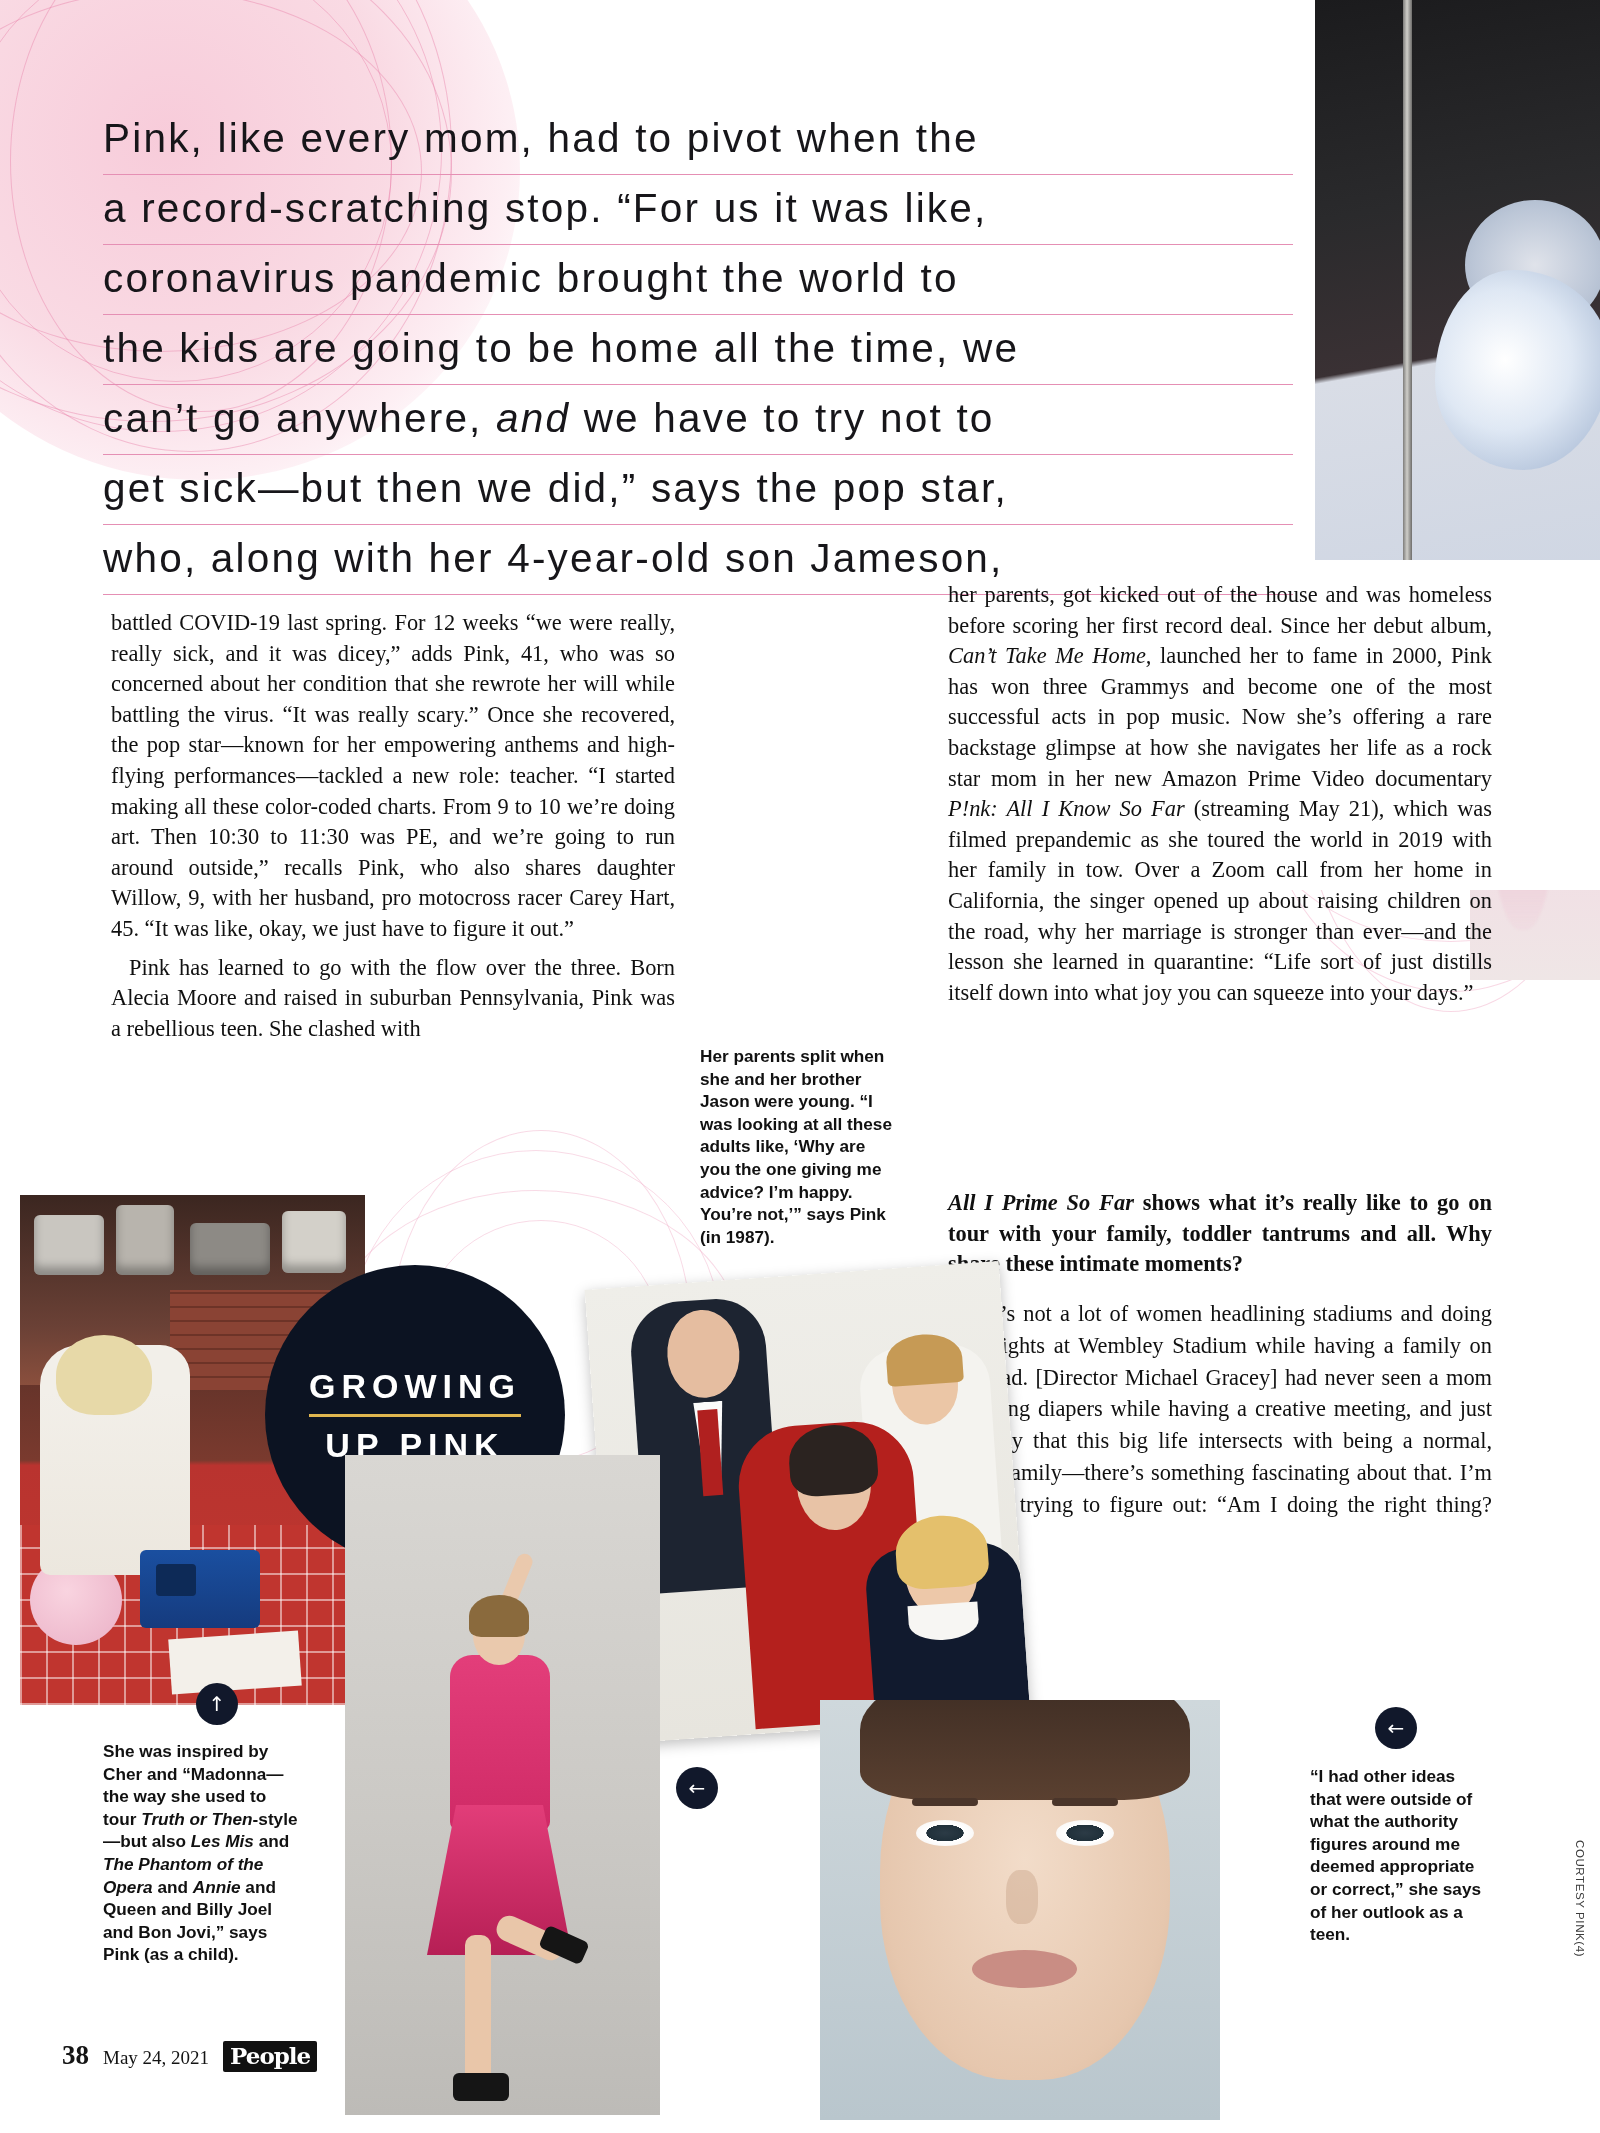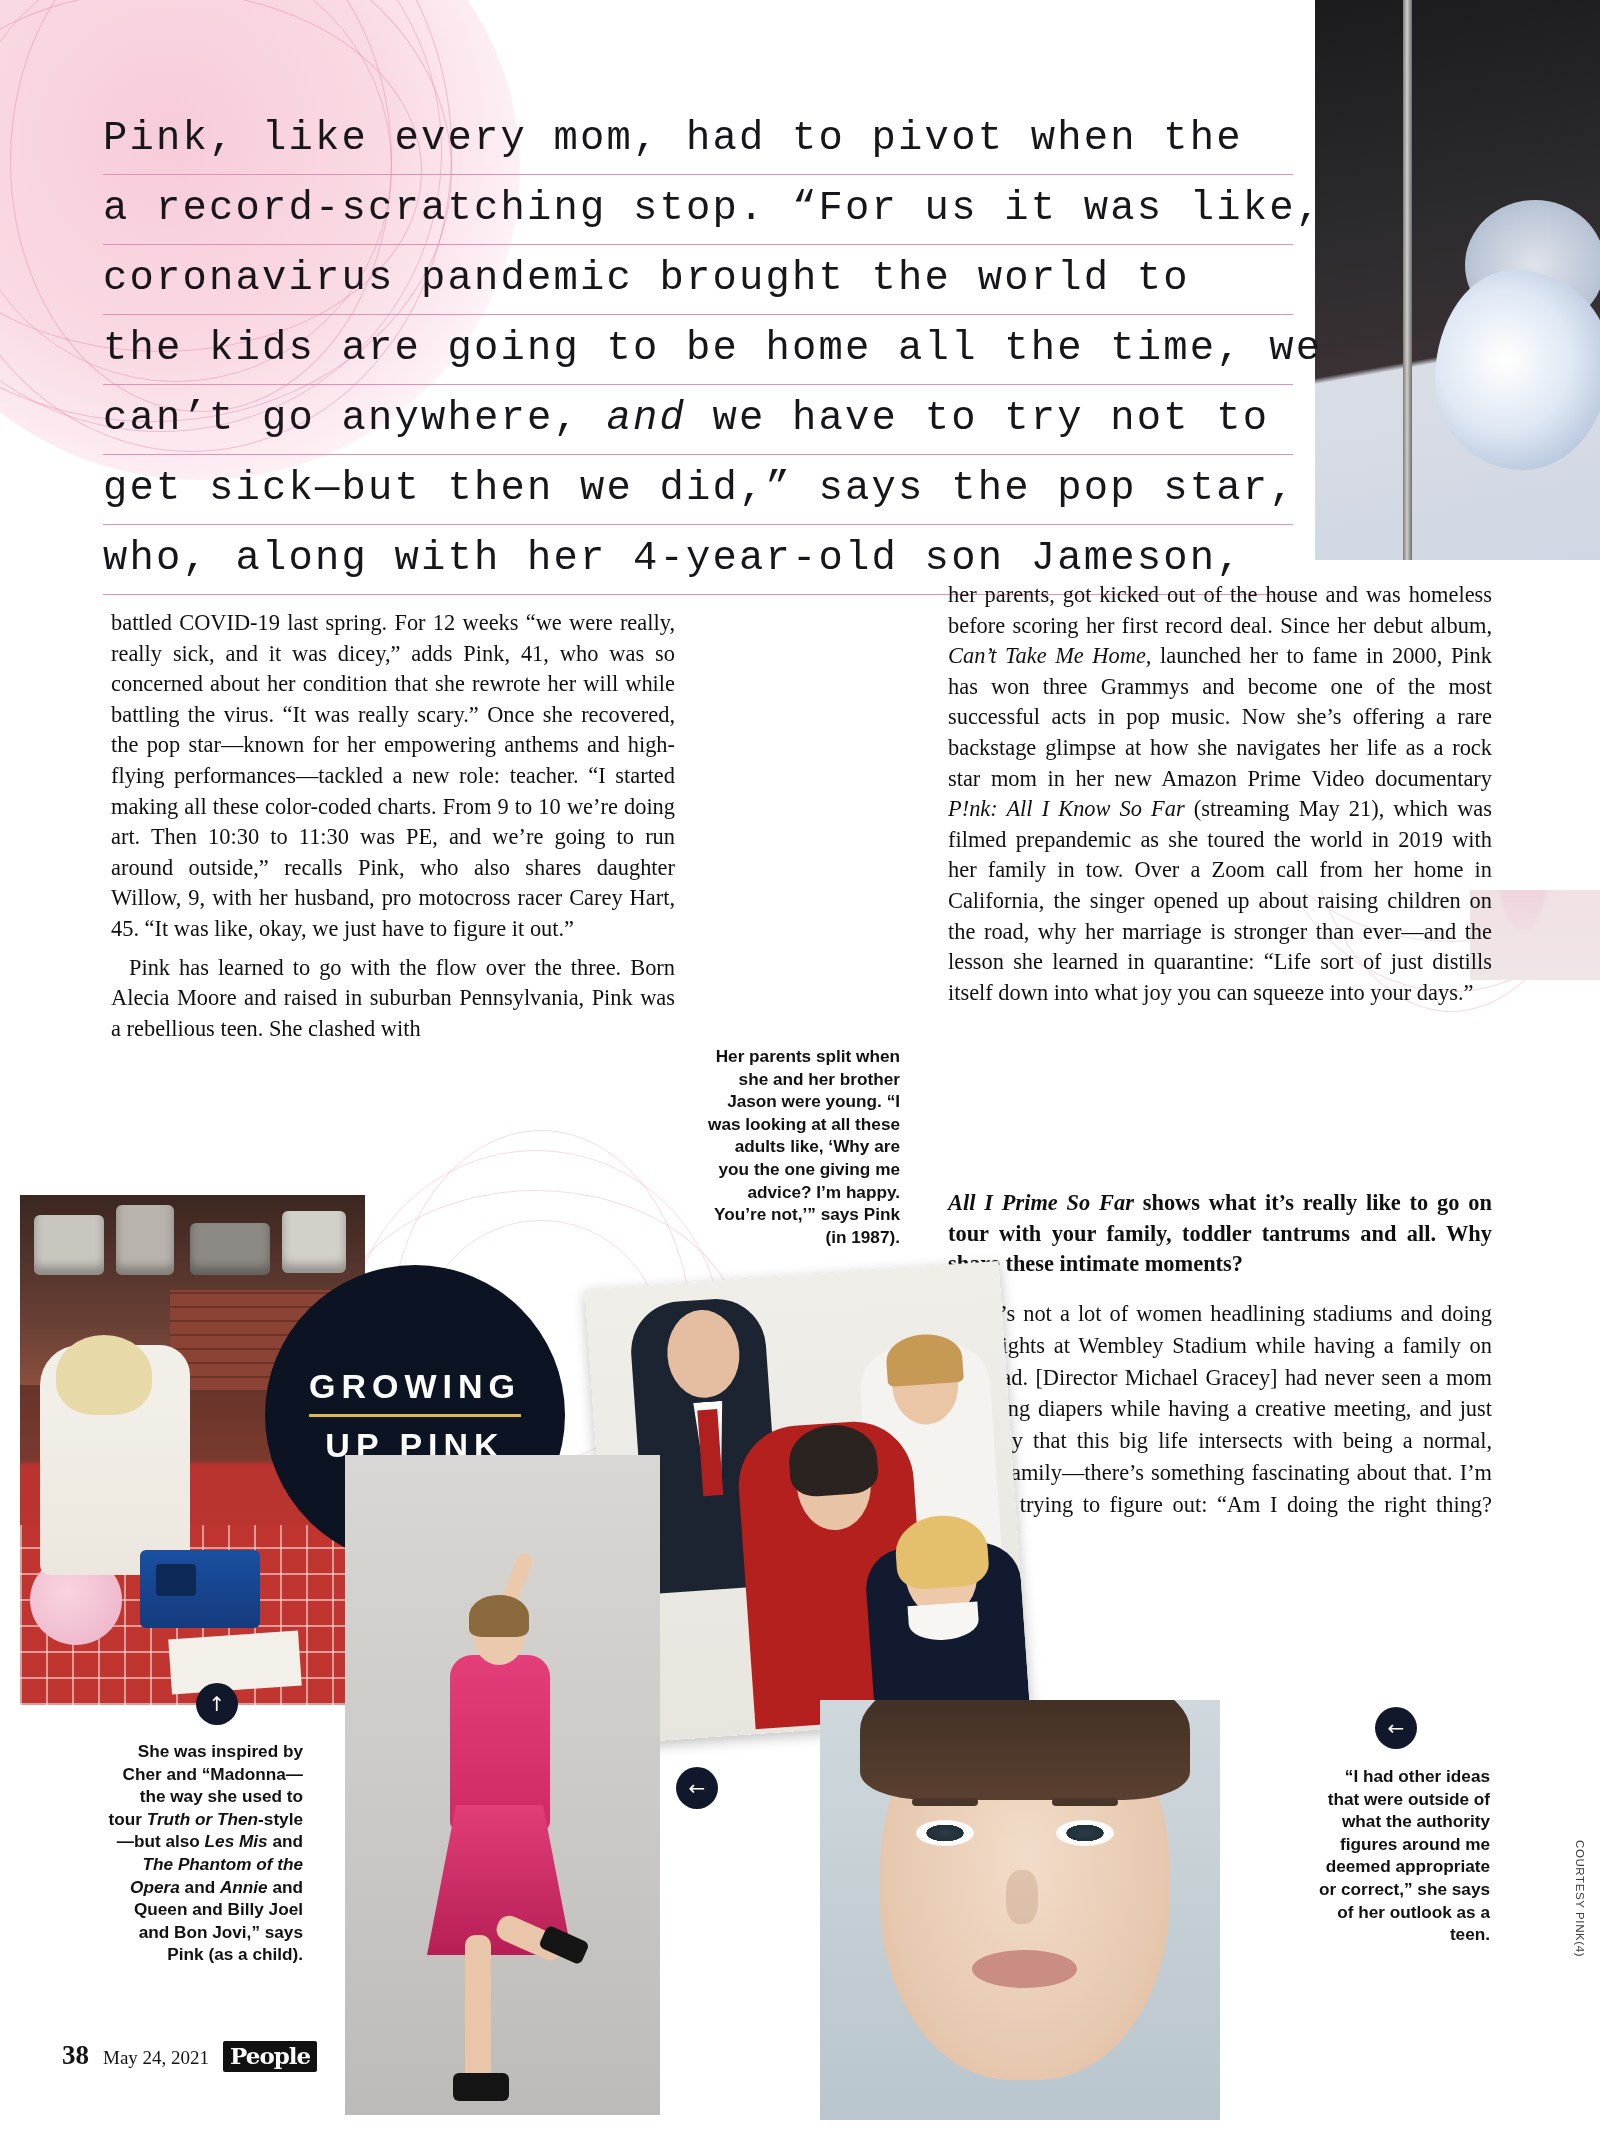--- a/index.html
+++ b/index.html
@@ -68,21 +68,21 @@
     background: linear-gradient(180deg, rgba(226,150,180,.7), rgba(240,200,215,.2));
     border-radius: 40% 60% 50% 50%;
     filter: blur(1px);
   }
 
   
   .headline {
     position: absolute;
     left: 103px; top: 105px;
     width: 1190px;
-    font-family: Liberation Mono, monospace;
+    font-family: Liberation Sans, sans-serif;
     font-size: 40.5px;
     line-height: 67px;
     letter-spacing: 2.2px;
     color: #17161a;
   }
   .headline .ln {
     display: block;
     white-space: nowrap;
     border-bottom: 1.5px solid #e58fb4;
     padding-bottom: 2px;
@@ -111,21 +111,21 @@
   }
   .q-lead i { font-style: italic; }
 
   
   .caption {
     position: absolute;
     font-family: "Liberation Sans", sans-serif;
     font-weight: bold;
     font-size: 17.2px;
     line-height: 22.6px;
-    text-align: right;
+    text-align: left;
     color: #111;
   }
   .caption i { font-style: italic; }
 
   .arrow-circle {
     position: absolute;
     width: 42px; height: 42px;
     border-radius: 50%;
     background: #11182b;
     color: #fff;

